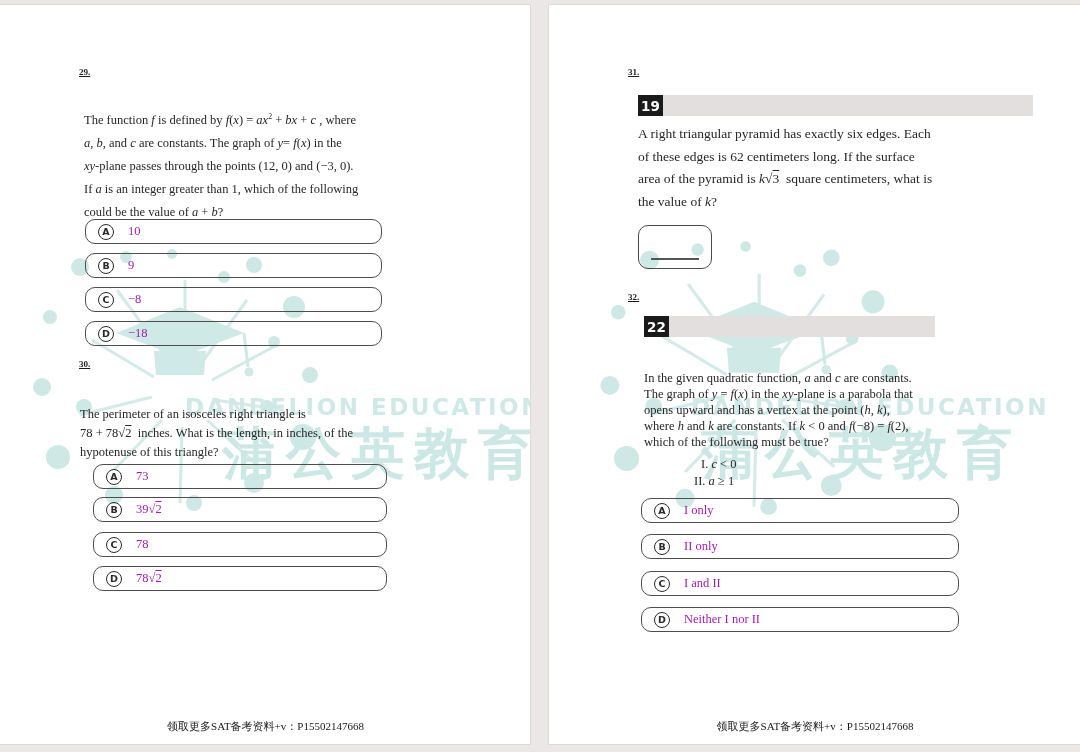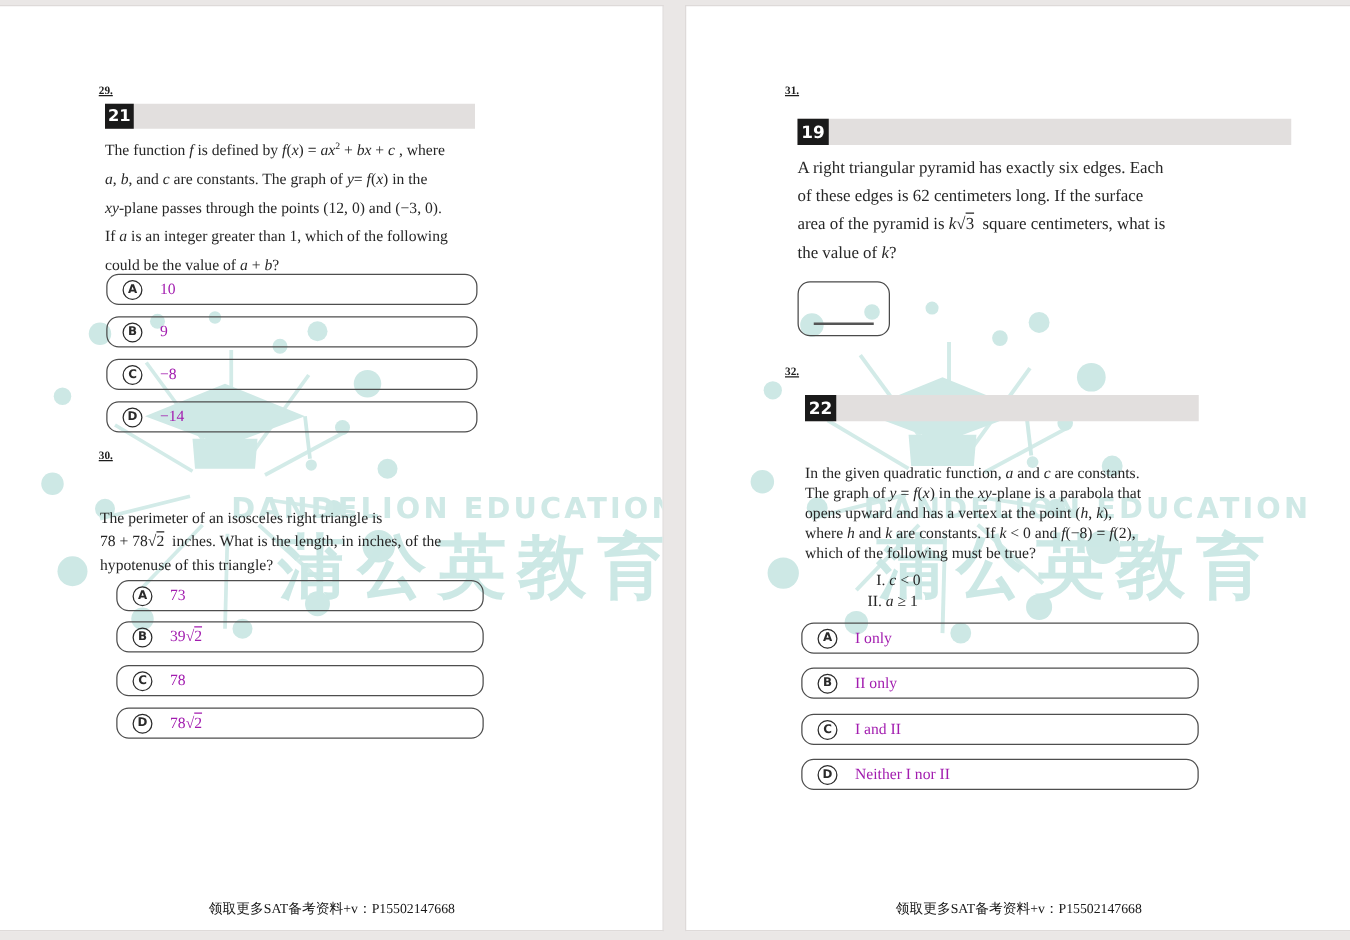--- a/index.html
+++ b/index.html
@@ -107,40 +107,37 @@
           <circle cx="202" cy="32" r="6"></circle>
           <circle cx="252" cy="97" r="6"></circle>
         <circle cx="245" cy="162" r="7"></circle>
           <circle cx="62" cy="162" r="8"></circle>
       </g>
     </svg>
     <div class="wm-en" style="left:185px;top:389px;">DANDELION EDUCATION</div>
     <div class="wm-zh" style="left:222px;top:412px;">蒲公英教育</div>
 
     <div class="abs seq" style="left:79px;top:62px;">29.</div>
-    <div class="abs bar" style="left:84px;top:78px;width:296px;height:20px;">
-      <span class="badge" style="width:23px;font-size:13px;">21</span>
-    </div>
     <div class="abs stem q-stem-29">The function <i>f</i> is defined by <i>f</i>(<i>x</i>) = <i>ax</i><sup>2</sup> + <i>bx</i> + <i>c</i> , where<br><i>a</i>, <i>b</i>, and <i>c</i> are constants. The graph of <i>y</i>= <i>f</i>(<i>x</i>) in the<br><i>xy</i>-plane passes through the points (12, 0) and (−3, 0).<br>If <i>a</i> is an integer greater than 1, which of the following<br>could be the value of <i>a</i> + <i>b</i>?</div>
 
     <div class="choice" style="left:85px;top:214px;width:297px;">
       <span class="cl">A</span>
       <span class="ct">10</span>
     </div>
     <div class="choice" style="left:85px;top:248px;width:297px;">
       <span class="cl">B</span>
       <span class="ct">9</span>
     </div>
     <div class="choice" style="left:85px;top:282px;width:297px;">
       <span class="cl">C</span>
       <span class="ct">−8</span>
     </div>
     <div class="choice" style="left:85px;top:316px;width:297px;">
       <span class="cl">D</span>
-      <span class="ct">−14</span>
+      <span class="ct">−18</span>
     </div>
 
     <div class="abs seq" style="left:79px;top:354px;">30.</div>
     <div class="abs stem q-stem-30">The perimeter of an isosceles right triangle is<br>78 + 78√<span class="ol">2</span>&nbsp; inches. What is the length, in inches, of the<br>hypotenuse of this triangle?</div>
 
     <div class="choice" style="left:93px;top:459px;width:294px;">
       <span class="cl">A</span>
       <span class="ct">73</span>
     </div>
     <div class="choice" style="left:93px;top:492px;width:294px;">
@@ -207,21 +204,21 @@
     <div class="abs bar" style="left:89px;top:90px;width:355px;height:21px;padding-left:40px;">
       <span class="badge" style="width:25px;font-size:13.5px;">19</span>
     </div>
     <div class="abs stem q-stem-31">A right triangular pyramid has exactly six edges. Each<br>of these edges is 62 centimeters long. If the surface<br>area of the pyramid is <i>k</i>√<span class="ol">3</span>&nbsp; square centimeters, what is<br>the value of <i>k</i>?</div>
 
     <div class="abs ansbox" style="left:89px;top:220px;width:72px;height:42px;">
       <span class="ansline" style="left:12px;bottom:8px;width:48px;"></span>
     </div>
 
     <div class="abs seq" style="left:79px;top:287px;">32.</div>
-    <div class="abs bar" style="left:95px;top:311px;width:315px;height:21px;">
+    <div class="abs bar" style="left:95px;top:311px;width:291px;height:21px;">
       <span class="badge" style="width:25px;font-size:13.5px;">22</span>
     </div>
     <div class="abs stem q-stem-32">In the given quadratic function, <i>a</i> and <i>c</i> are constants.<br>The graph of <i>y</i> = <i>f</i>(<i>x</i>) in the <i>xy</i>-plane is a parabola that<br>opens upward and has a vertex at the point (<i>h</i>, <i>k</i>),<br>where <i>h</i> and <i>k</i> are constants. If <i>k</i> &lt; 0 and <i>f</i>(−8) = <i>f</i>(2),<br>which of the following must be true?</div>
     <div class="abs roman" style="left:152px;top:452px;">I. <i>c</i> &lt; 0</div>
     <div class="abs roman" style="left:145px;top:469px;">II. <i>a</i> ≥ 1</div>
 
     <div class="choice" style="left:92px;top:493px;width:318px;">
       <span class="cl">A</span>
       <span class="ct">I only</span>
     </div>

